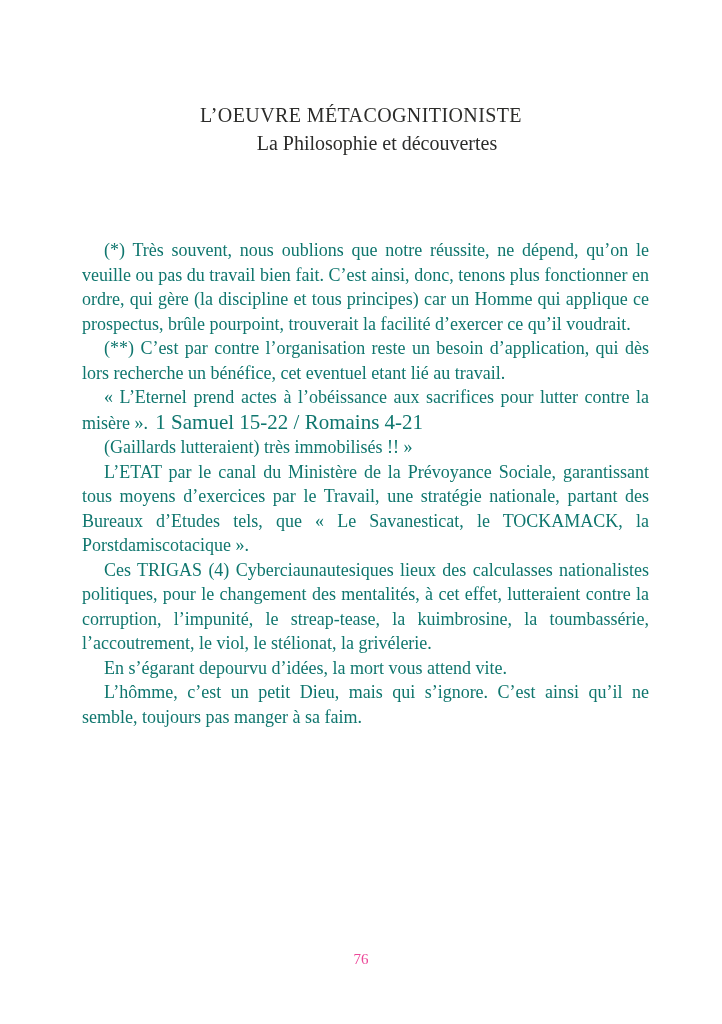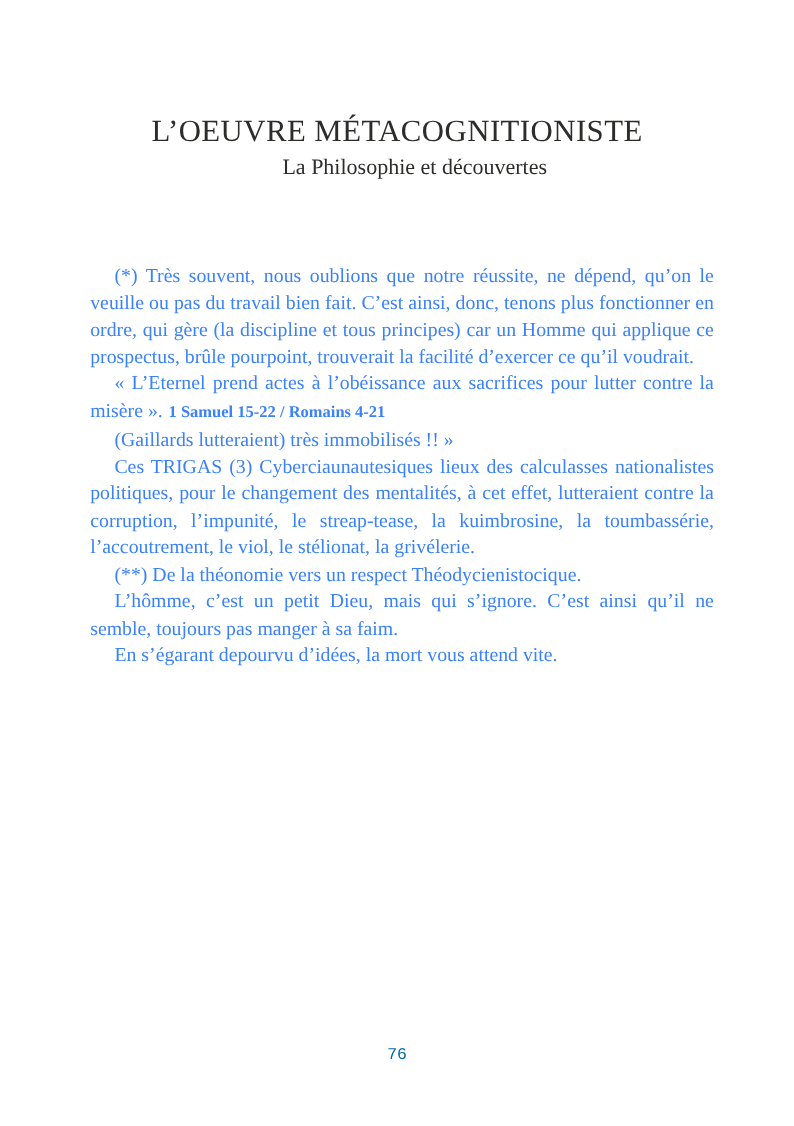--- a/index.html
+++ b/index.html
@@ -19,21 +19,21 @@
   }
   .header {
     position: absolute;
     top: 104px;
     left: 0;
     width: 100%;
     text-align: center;
   }
   .title {
     margin: 0;
-    font-size: 28px;
+    font-size: 20px;
     font-weight: normal;
     letter-spacing: 0.4px;
     color: #2c2c2a;
   }
   .subtitle {
     margin: 5px 0 0 0;
     font-size: 20px;
     font-weight: normal;
     color: #2c2c2a;
     padding-left: 32px;
@@ -43,53 +43,52 @@
     left: 82px;
     top: 238px;
     width: 567px;
   }
   .body-text p {
     margin: 0;
     font-size: 18px;
     line-height: 24.5px;
     text-align: justify;
     text-indent: 22px;
-    color: #3b82f6;
+    color: #0f766e;
   }
   .bible-ref {
-    font-size: 15px;
+    font-size: 21px;
     margin-left: 0.35em;
-    font-weight: bold;
   }
   .page-number {
     position: absolute;
     bottom: 56px;
     left: 0;
     width: 100%;
     text-align: center;
     font-size: 15px;
-    color: #0369a1;
-    font-family: Liberation Mono, monospace;
+    color: #ec4899;
   }
 </style>
 </head>
 <body>
 
 <div class="page">
 
   <div class="header">
     <h1 class="title">L’OEUVRE MÉTACOGNITIONISTE</h1>
     <h2 class="subtitle">La Philosophie et découvertes</h2>
   </div>
 
   <div class="body-text">
     <p>(*) Très souvent, nous oublions que notre réussite, ne dépend, qu’on le veuille ou pas du travail bien fait. C’est ainsi, donc, tenons plus fonctionner en ordre, qui gère (la discipline et tous principes) car un Homme qui applique ce prospectus, brûle pourpoint, trouverait la facilité d’exercer ce qu’il voudrait.</p>
+    <p>(**) C’est par contre l’organisation reste un besoin d’application, qui dès lors recherche un bénéfice, cet eventuel etant lié au travail.</p>
     <p><span>« L’Eternel prend actes à l’obéissance aux sacrifices pour lutter contre la misère ».</span><span class="bible-ref">1 Samuel 15-22 / Romains 4-21</span></p>
     <p>(Gaillards lutteraient) très immobilisés !! »</p>
-    <p>Ces TRIGAS (3) Cyberciaunautesiques lieux des calculasses nationalistes politiques, pour le changement des mentalités, à cet effet, lutteraient contre la corruption, l’impunité, le streap-tease, la kuimbrosine, la toumbassérie, l’accoutrement, le viol, le stélionat, la grivélerie.</p>
-    <p>(**) De la théonomie vers un respect Théodycienistocique.</p>
+    <p>L’ETAT par le canal du Ministère de la Prévoyance Sociale, garantissant tous moyens d’exercices par le Travail, une stratégie nationale, partant des Bureaux d’Etudes tels, que « Le Savanesticat, le TOCKAMACK, la Porstdamiscotacique ».</p>
+    <p>Ces TRIGAS (4) Cyberciaunautesiques lieux des calculasses nationalistes politiques, pour le changement des mentalités, à cet effet, lutteraient contre la corruption, l’impunité, le streap-tease, la kuimbrosine, la toumbassérie, l’accoutrement, le viol, le stélionat, la grivélerie.</p>
+    <p>En s’égarant depourvu d’idées, la mort vous attend vite.</p>
     <p>L’hômme, c’est un petit Dieu, mais qui s’ignore. C’est ainsi qu’il ne semble, toujours pas manger à sa faim.</p>
-    <p>En s’égarant depourvu d’idées, la mort vous attend vite.</p>
   </div>
 
   <div class="page-number">76</div>
 
 </div>
 
 </body></html>

